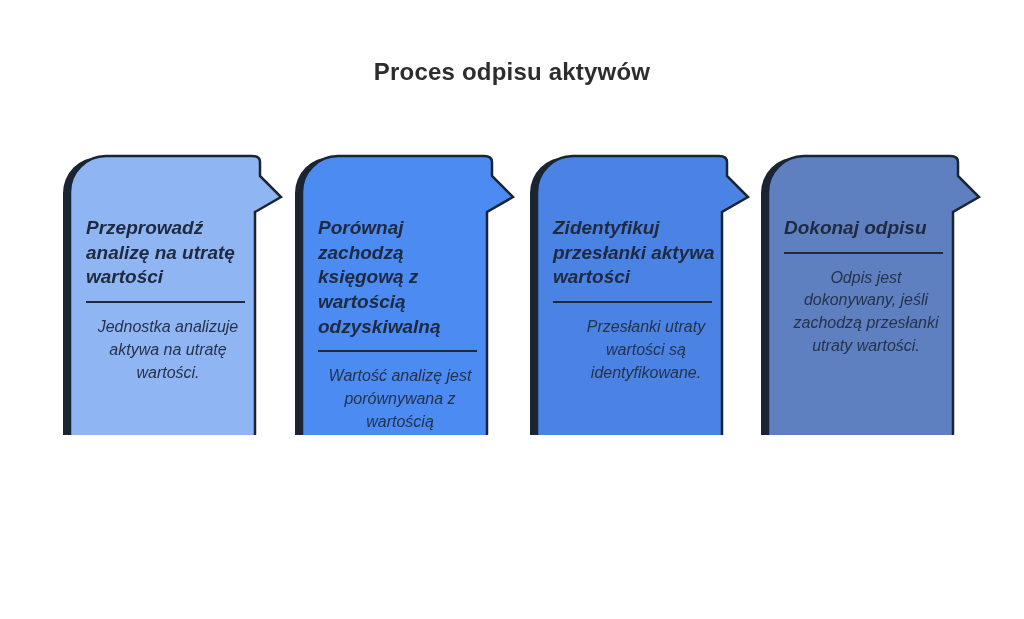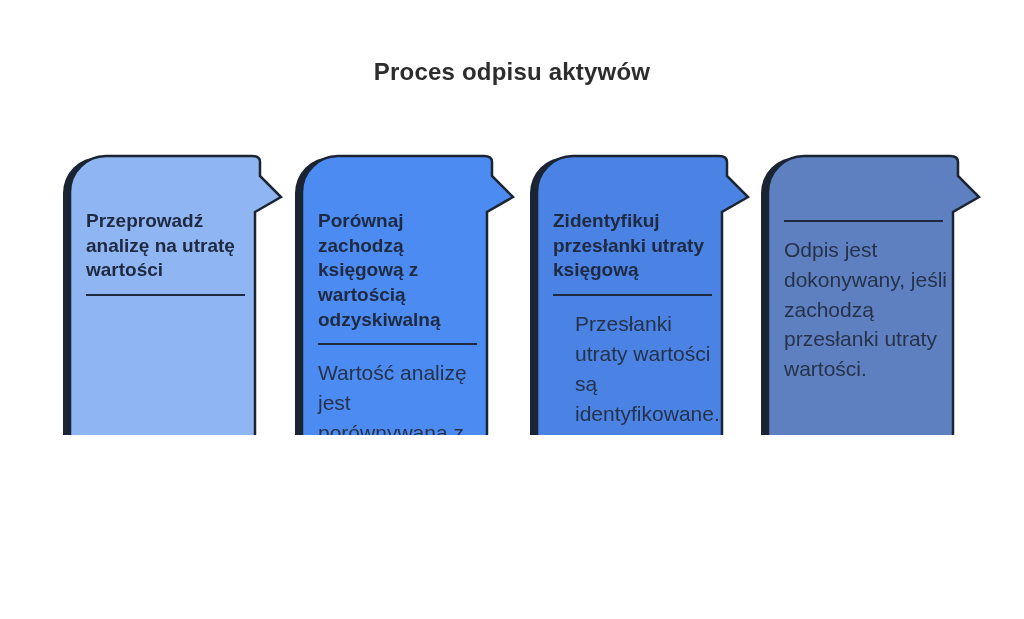--- a/index.html
+++ b/index.html
@@ -3,24 +3,24 @@
 <meta charset="utf-8">
 <style>
   html,body{margin:0;padding:0;background:#fff;}
   .canvas{position:relative;width:1024px;height:435px;background:#ffffff;overflow:hidden;
           font-family:"Liberation Sans",sans-serif;}
   .page-title{position:absolute;left:0;top:58px;width:100%;text-align:center;margin:0;
               font-size:24px;font-weight:700;color:#2d2d2d;letter-spacing:.2px;}
   .baseline{position:absolute;left:47px;top:552px;width:928px;height:2px;background:#343434;z-index:2;}
   .card{position:absolute;top:150px;width:224px;height:380px;z-index:1;}
   .card svg.bubble{position:absolute;left:0;top:0;}
-  .card-text{position:absolute;left:24px;top:59px;width:164px;}
+  .card-text{position:absolute;left:24px;top:66px;width:164px;font-style:italic;}
   .card-title{margin:0;font-size:19px;line-height:1.3;font-weight:700;color:#1f2940;}
   .rule{height:0;border-top:2px solid #1f2940;margin:11px 0 13px;width:97%;}
-  .card-body{margin:0;font-size:21px;line-height:1.42;color:#26324a;}
+  .card-body{margin:0;font-size:16px;line-height:1.42;color:#26324a;text-align:center;}
   .card-body.indent{margin-left:22px;}
   .badge{position:absolute;top:521px;width:64px;height:64px;z-index:3;}
   .glyph{stroke:#16202e;stroke-width:1.8;fill:none;stroke-linecap:round;stroke-linejoin:round;}
   .glyph-fill{fill:#16202e;stroke:none;}
   .glyph-text{font-family:"DejaVu Sans",sans-serif;font-size:13px;font-weight:700;fill:#16202e;}
 </style>
 </head>
 <body>
 
 <div class="canvas">
@@ -30,20 +30,21 @@
   <div class="baseline"></div>
 
   <div class="card" style="left:62px">
     <svg class="bubble" width="224" height="380" viewBox="0 0 224 380">
       <path d="M8 42 A36 36 0 0 1 44 6 L190 6 Q198 6 198 12 L198 26 L219 47 L193 62 L193 282 A92.5 94 0 0 1 8 282 Z" transform="translate(-7,1)" fill="#1b2433"></path>
       <path d="M8 42 A36 36 0 0 1 44 6 L190 6 Q198 6 198 12 L198 26 L219 47 L193 62 L193 282 A92.5 94 0 0 1 8 282 Z" stroke-width="2.5" fill="#8FB5F3" stroke="#1b2433"></path>
     </svg>
     <div class="card-text">
       <h2 class="card-title">Przeprowadź analizę na utratę wartości</h2>
       <div class="rule"></div>
+      <p class="card-body">Jednostka analizuje aktywa na utratę wartości.</p>
     </div>
   </div>
 
   <div class="card" style="left:294px">
     <svg class="bubble" width="224" height="380" viewBox="0 0 224 380">
       <path d="M8 42 A36 36 0 0 1 44 6 L190 6 Q198 6 198 12 L198 26 L219 47 L193 62 L193 282 A92.5 94 0 0 1 8 282 Z" transform="translate(-7,1)" fill="#1b2433"></path>
       <path d="M8 42 A36 36 0 0 1 44 6 L190 6 Q198 6 198 12 L198 26 L219 47 L193 62 L193 282 A92.5 94 0 0 1 8 282 Z" stroke-width="2.5" fill="#4B8BF2" stroke="#1b2433"></path>
     </svg>
     <div class="card-text">
       <h2 class="card-title">Porównaj zachodzą księgową z wartością odzyskiwalną</h2>
@@ -51,32 +52,33 @@
       <p class="card-body">Wartość analizę jest porównywana z wartością odzyskiwalną.</p>
     </div>
   </div>
 
   <div class="card" style="left:529px">
     <svg class="bubble" width="224" height="380" viewBox="0 0 224 380">
       <path d="M8 42 A36 36 0 0 1 44 6 L190 6 Q198 6 198 12 L198 26 L219 47 L193 62 L193 282 A92.5 94 0 0 1 8 282 Z" transform="translate(-7,1)" fill="#1b2433"></path>
       <path d="M8 42 A36 36 0 0 1 44 6 L190 6 Q198 6 198 12 L198 26 L219 47 L193 62 L193 282 A92.5 94 0 0 1 8 282 Z" stroke-width="2.5" fill="#4A83E4" stroke="#1b2433"></path>
     </svg>
     <div class="card-text">
-      <h2 class="card-title">Zidentyfikuj przesłanki utraty księgową</h2>
+      <h2 class="card-title">Zidentyfikuj przesłanki aktywa wartości</h2>
       <div class="rule"></div>
       <p class="card-body indent">Przesłanki utraty wartości są identyfikowane.</p>
     </div>
   </div>
 
   <div class="card" style="left:760px">
     <svg class="bubble" width="224" height="380" viewBox="0 0 224 380">
       <path d="M8 42 A36 36 0 0 1 44 6 L190 6 Q198 6 198 12 L198 26 L219 47 L193 62 L193 282 A92.5 94 0 0 1 8 282 Z" transform="translate(-7,1)" fill="#1b2433"></path>
       <path d="M8 42 A36 36 0 0 1 44 6 L190 6 Q198 6 198 12 L198 26 L219 47 L193 62 L193 282 A92.5 94 0 0 1 8 282 Z" stroke-width="2.5" fill="#5E80C1" stroke="#1b2433"></path>
     </svg>
     <div class="card-text">
+      <h2 class="card-title">Dokonaj odpisu</h2>
       <div class="rule"></div>
       <p class="card-body">Odpis jest dokonywany, jeśli zachodzą przesłanki utraty wartości.</p>
     </div>
   </div>
 
   <div class="badge" style="left:133px">
     <svg width="64" height="64" viewBox="0 0 64 64">
       <circle cx="32" cy="32" r="29" stroke-width="2.5" fill="#8FB5F3" stroke="#1b2433"></circle>
       <circle class="glyph" cx="32" cy="32" r="15"></circle>
       <line class="glyph" x1="32" y1="32" x2="33" y2="17"></line>

